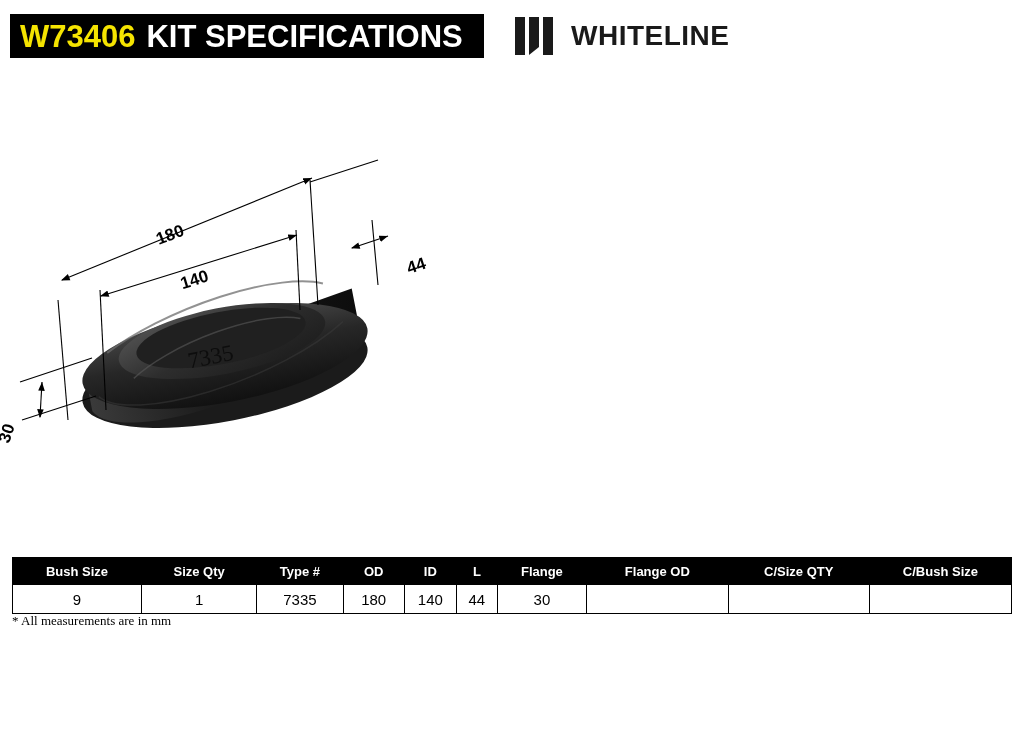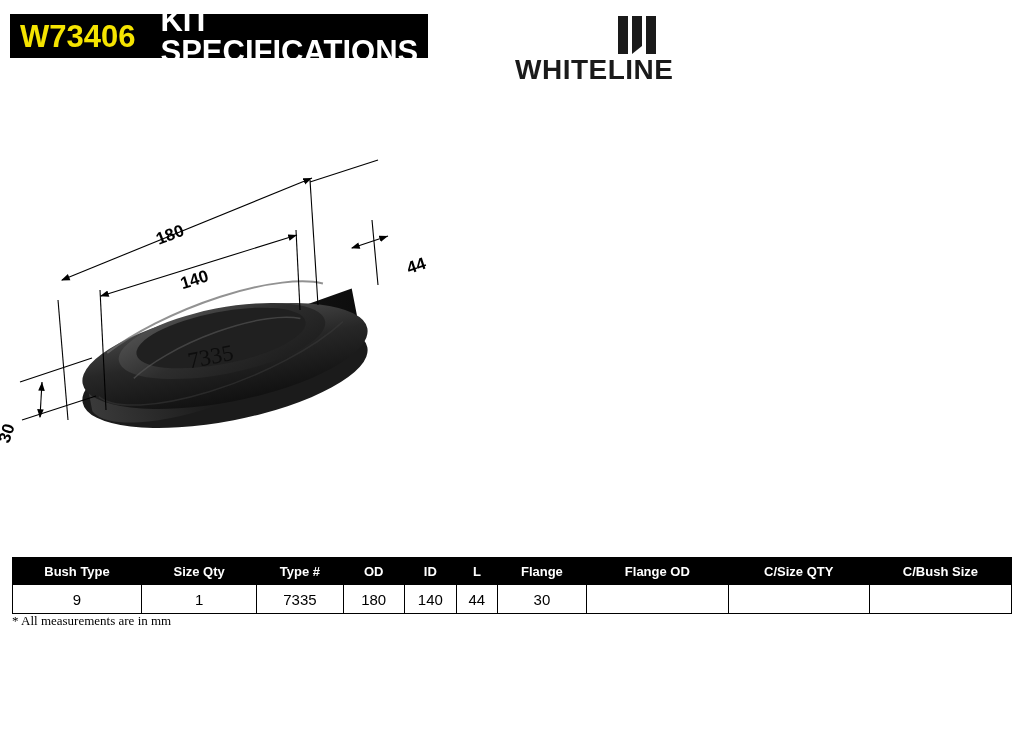--- a/index.html
+++ b/index.html
@@ -20,51 +20,50 @@
     position: absolute;
     top: 14px;
     left: 10px;
     width: 1004px;
     height: 44px;
   }
   #title-bar {
     position: absolute;
     left: 0;
     top: 0;
-    width: 418px;
+    width: 474px;
     height: 44px;
     background: #000000;
     display: flex;
     align-items: center;
     padding-left: 10px;
     box-sizing: border-box;
   }
   #kit-code {
     color: #f5e400;
     font-size: 31px;
     font-weight: bold;
     letter-spacing: 0px;
     line-height: 1;
   }
   #kit-spec-text {
     color: #ffffff;
     font-size: 31px;
     font-weight: bold;
-    margin-left: 25px;
+    margin-left: 11px;
     line-height: 1;
   }
 
   #brand {
     position: absolute;
     left: 505px;
     top: 2px;
     height: 40px;
     display: flex;
-    align-items: flex-end;
-    flex-direction: column;
+    align-items: center;
   }
   #brand-mark {
     width: 46px;
     height: 38px;
     position: relative;
     margin-right: 10px;
   }
   #brand-name {
     font-size: 28px;
     font-weight: bold;
@@ -210,21 +209,21 @@
     <text x="172" y="120" transform="rotate(-21 172 120)" font-family="Liberation Sans, sans-serif" font-size="17" font-weight="bold" fill="#000" text-anchor="middle">180</text>
     <text x="196" y="165" transform="rotate(-17 196 165)" font-family="Liberation Sans, sans-serif" font-size="17" font-weight="bold" fill="#000" text-anchor="middle">140</text>
     <text x="418" y="151" transform="rotate(-18 418 151)" font-family="Liberation Sans, sans-serif" font-size="17" font-weight="bold" fill="#000" text-anchor="middle">44</text>
     <text x="12" y="315" transform="rotate(-72 12 315)" font-family="Liberation Sans, sans-serif" font-size="17" font-weight="bold" fill="#000" text-anchor="middle">30</text>
   </svg>
 </div>
 
 <table id="spec-table">
   <thead>
     <tr>
-      <th style="width:133px">Bush Type</th>
+      <th style="width:133px">Bush Size</th>
       <th style="width:118px">Size Qty</th>
       <th style="width:84px">Type #</th>
       <th style="width:56px">OD</th>
       <th style="width:46px">ID</th>
       <th style="width:34px">L</th>
       <th style="width:86px">Flange</th>
       <th style="width:146px">Flange OD</th>
       <th style="width:146px">C/Size QTY</th>
       <th style="width:146px">C/Bush Size</th>
     </tr>

